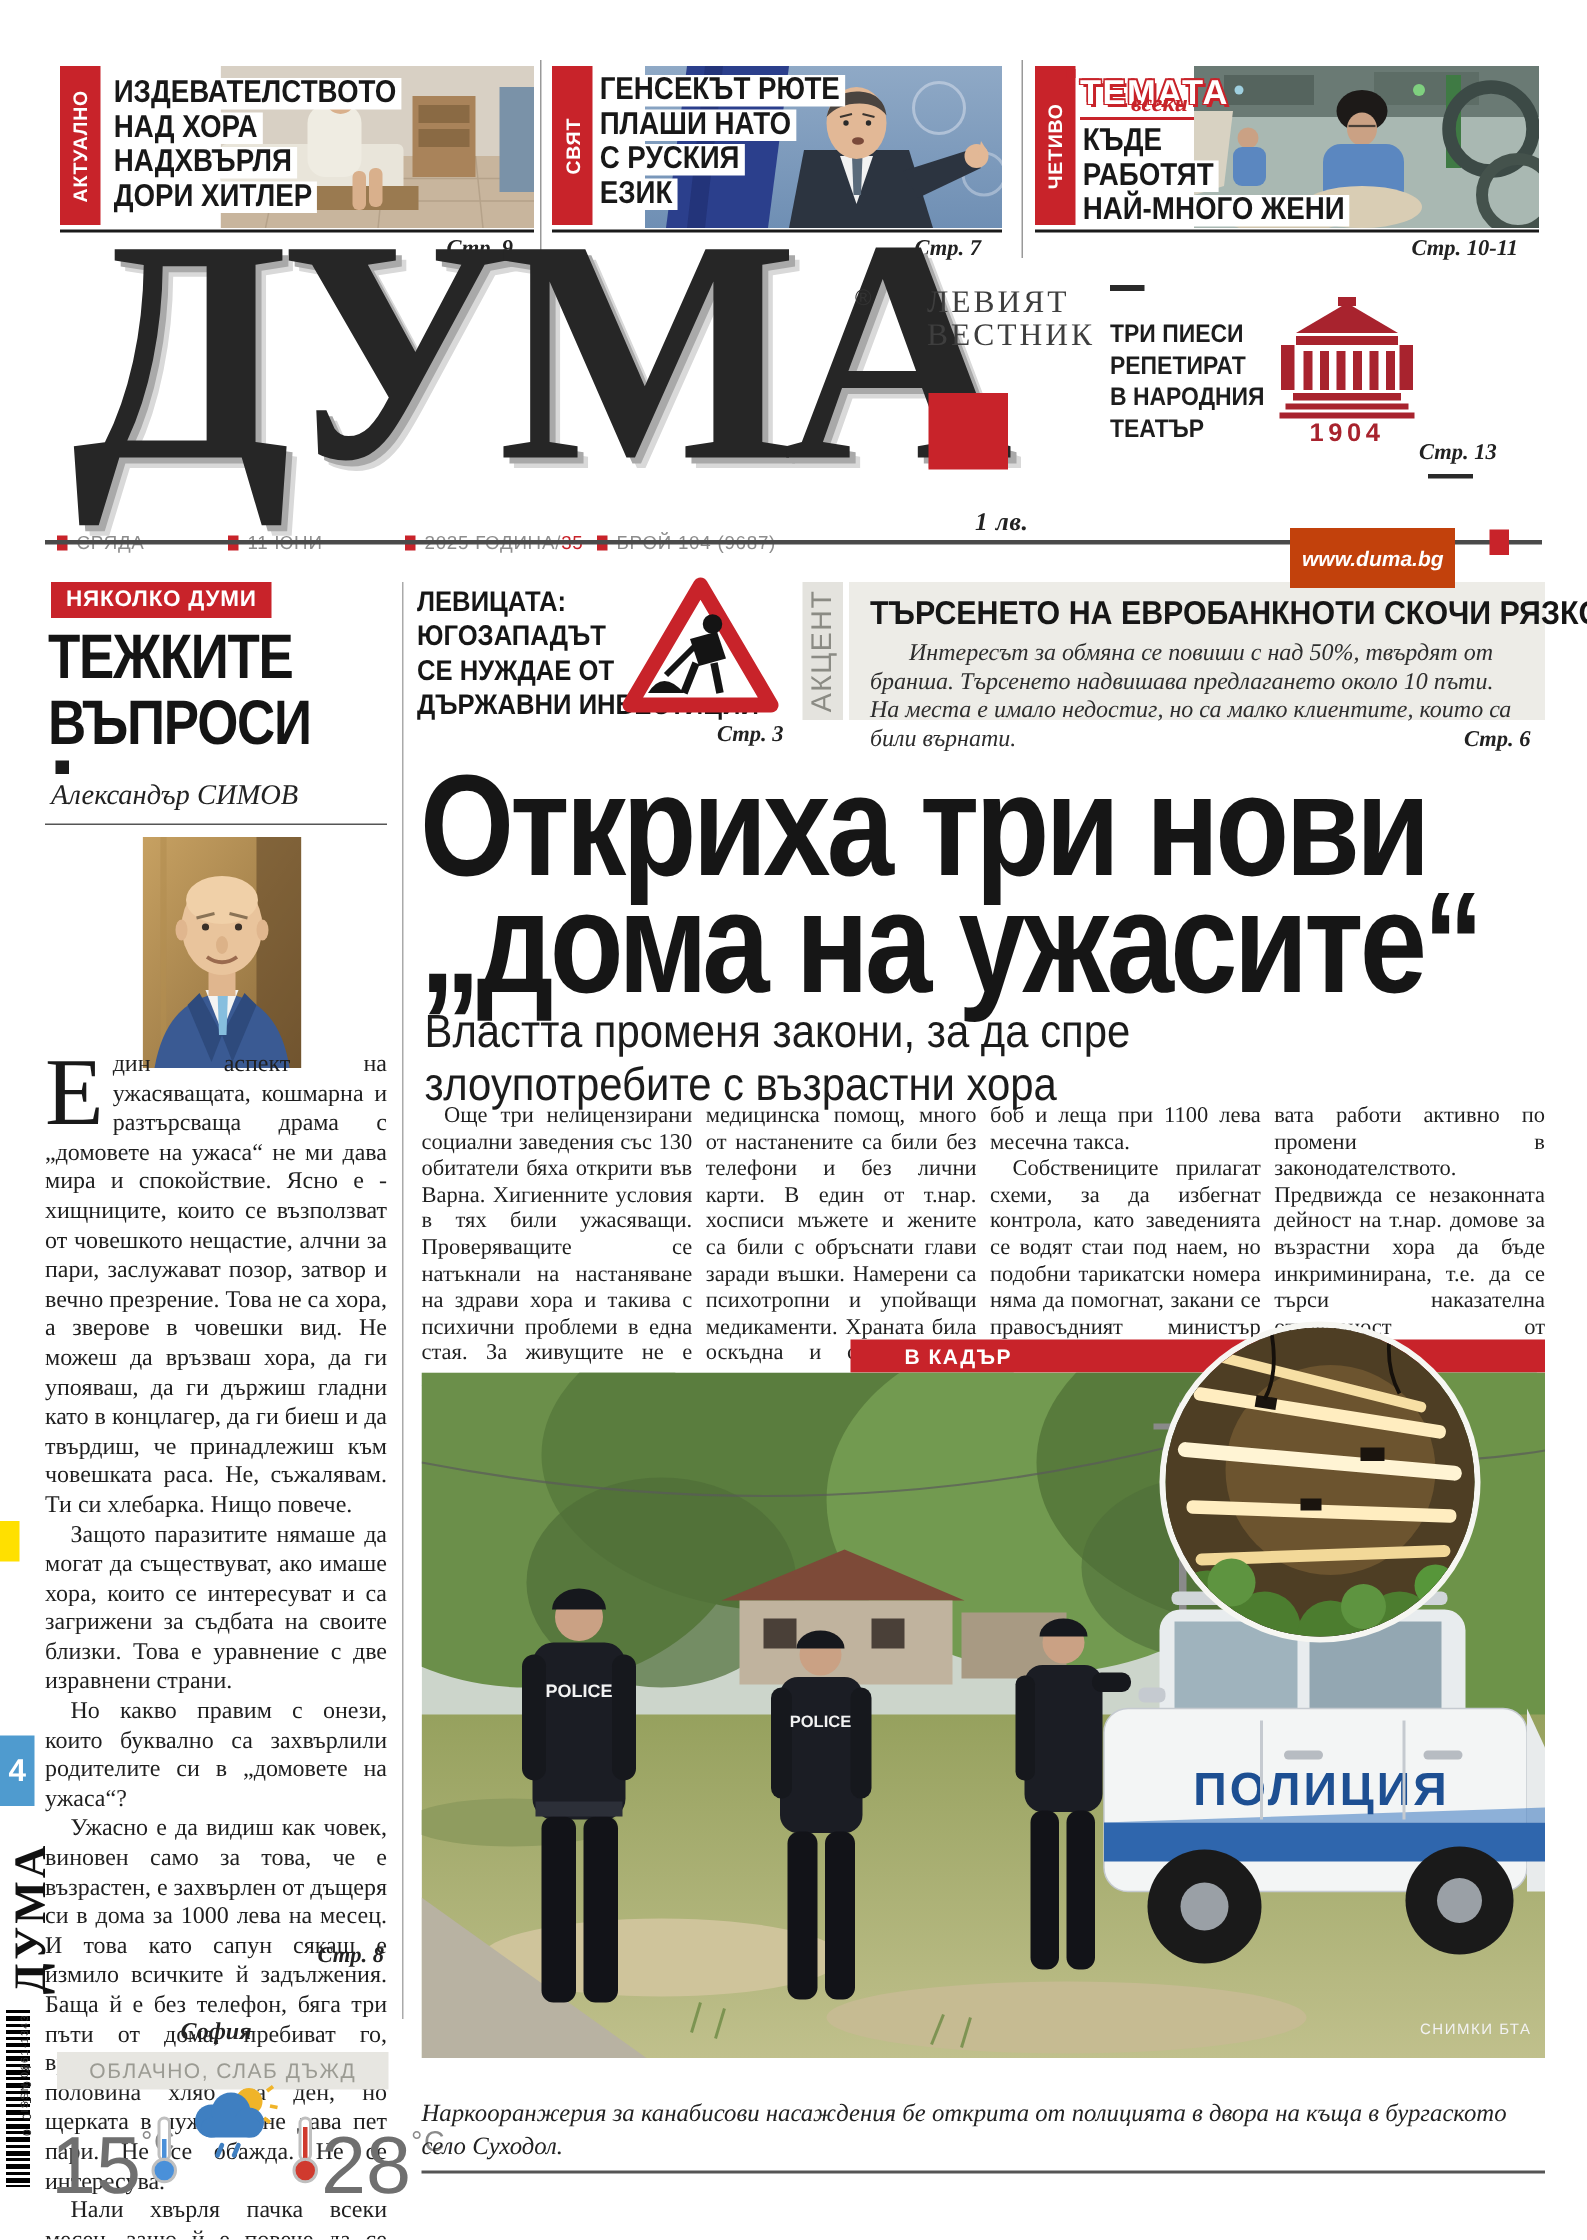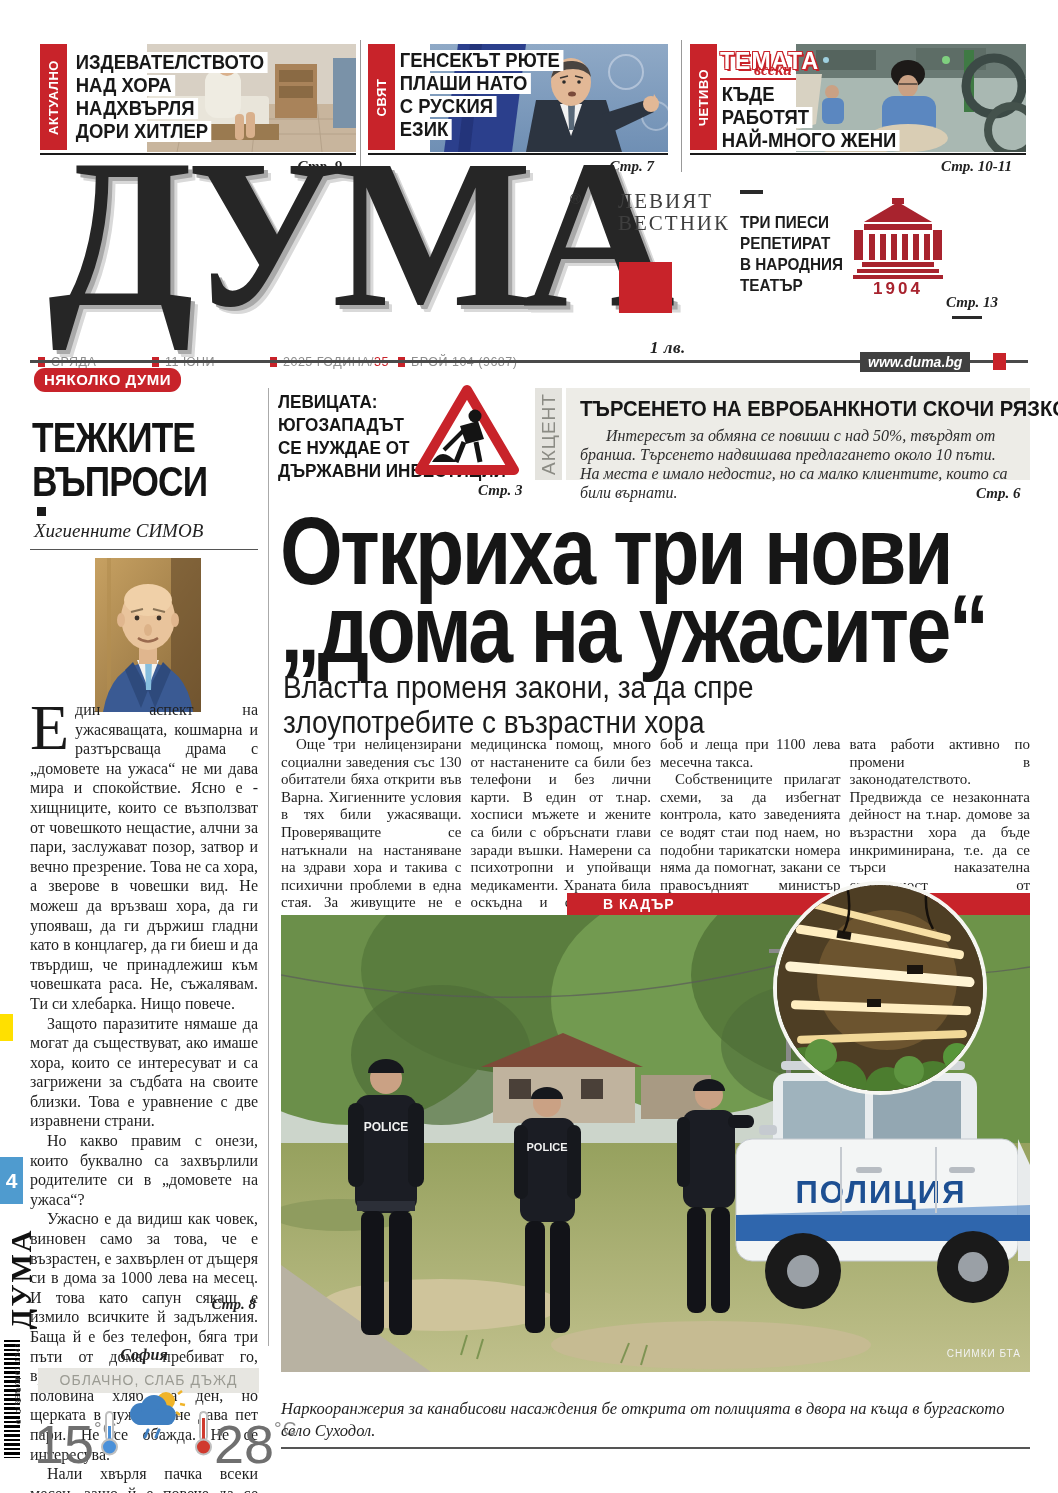--- a/index.html
+++ b/index.html
@@ -43,25 +43,25 @@
   .theater-pageref{position:absolute;left:946px;top:294px;}
   .theater-underline{position:absolute;left:952px;top:316px;width:30px;height:3px;background:#2a2a2a;}
 
   
   .dateline{position:absolute;left:30px;top:341px;width:998px;height:20px;font:400 12.5px "Liberation Sans",sans-serif;color:#8d8d8d;letter-spacing:.5px;}
   .dl-item{position:absolute;top:14px;white-space:nowrap;}
   .dl-item::before{content:"";display:inline-block;width:7px;height:10px;background:var(--red);margin-right:6px;vertical-align:-1px;}
   .dl-red{color:var(--red);}
   .price{position:absolute;left:620px;top:-3px;font:italic 700 17px "Liberation Serif",serif;color:#222;}
   .dateline-rule{position:absolute;left:30px;top:360px;width:998px;height:3px;background:#4a4a4a;}
-  .site-box{position:absolute;left:860px;top:352px;background:#404040;color:#fff;font:italic 700 14px "Liberation Sans",sans-serif;padding:2px 8px;z-index:2;}
+  .site-box{position:absolute;left:860px;top:352px;background:#c2410c;color:#fff;font:italic 700 14px "Liberation Sans",sans-serif;padding:12px 8px;z-index:2;}
   .site-sq{position:absolute;left:993px;top:353px;width:13px;height:17px;background:var(--red);z-index:2;}
 
   
-  .op-kicker{position:absolute;left:34px;top:368px;background:var(--red);color:#fff;font:700 15px "Liberation Sans",sans-serif;padding:3px 10px 4px;letter-spacing:.5px;border-radius:11px;}
+  .op-kicker{position:absolute;left:34px;top:388px;background:var(--red);color:#fff;font:700 15px "Liberation Sans",sans-serif;padding:3px 10px 4px;letter-spacing:.5px;}
   .op-title{position:absolute;left:32px;top:416px;font:700 42px/44px "Liberation Sans",sans-serif;color:#141414;transform:scaleX(.84);transform-origin:left top;letter-spacing:-1px;}
   .op-bullet{position:absolute;left:37px;top:507px;width:9px;height:9px;background:#1a1a1a;}
   .op-author{position:absolute;left:34px;top:520px;font:italic 400 19px "Liberation Serif",serif;color:#222;}
   .op-rule{position:absolute;left:30px;top:549px;width:228px;height:1px;background:#555;}
   .portrait{position:absolute;left:95px;top:558px;width:106px;height:154px;overflow:hidden;}
   .essay{position:absolute;left:30px;top:700px;width:228px;font:400 16px/19.6px "Liberation Serif",serif;text-align:justify;color:#1f1f1f;}
   .essay p{text-indent:17px;}
   .essay p.first{text-indent:0;}
   .dropcap{float:left;font:400 64px/48px "Liberation Serif",serif;padding:4px 6px 0 0;color:#191919;}
   .essay-pageref{position:absolute;left:30px;top:1296px;width:226px;text-align:right;}
@@ -290,21 +290,21 @@
   <div class="dateline-rule"></div>
   <div class="site-box">www.duma.bg</div>
   <div class="site-sq"></div>
 
   <div class="op-kicker">НЯКОЛКО ДУМИ</div>
   <div class="op-title">
     <div>ТЕЖКИТЕ</div>
     <div>ВЪПРОСИ</div>
   </div>
   <div class="op-bullet"></div>
-  <div class="op-author">Хигиенните СИМОВ</div>
+  <div class="op-author">Александър СИМОВ</div>
   <div class="op-rule"></div>
 
   <div class="portrait">
     <svg width="106" height="154" viewBox="0 0 106 154">
       <defs>
           <linearGradient id="pbg" x1="0" y1="0" x2="1" y2="1">
             <stop offset="0" stop-color="#c7a162"></stop>
             <stop offset="1" stop-color="#8a6a3a"></stop>
           </linearGradient>
         </defs>

